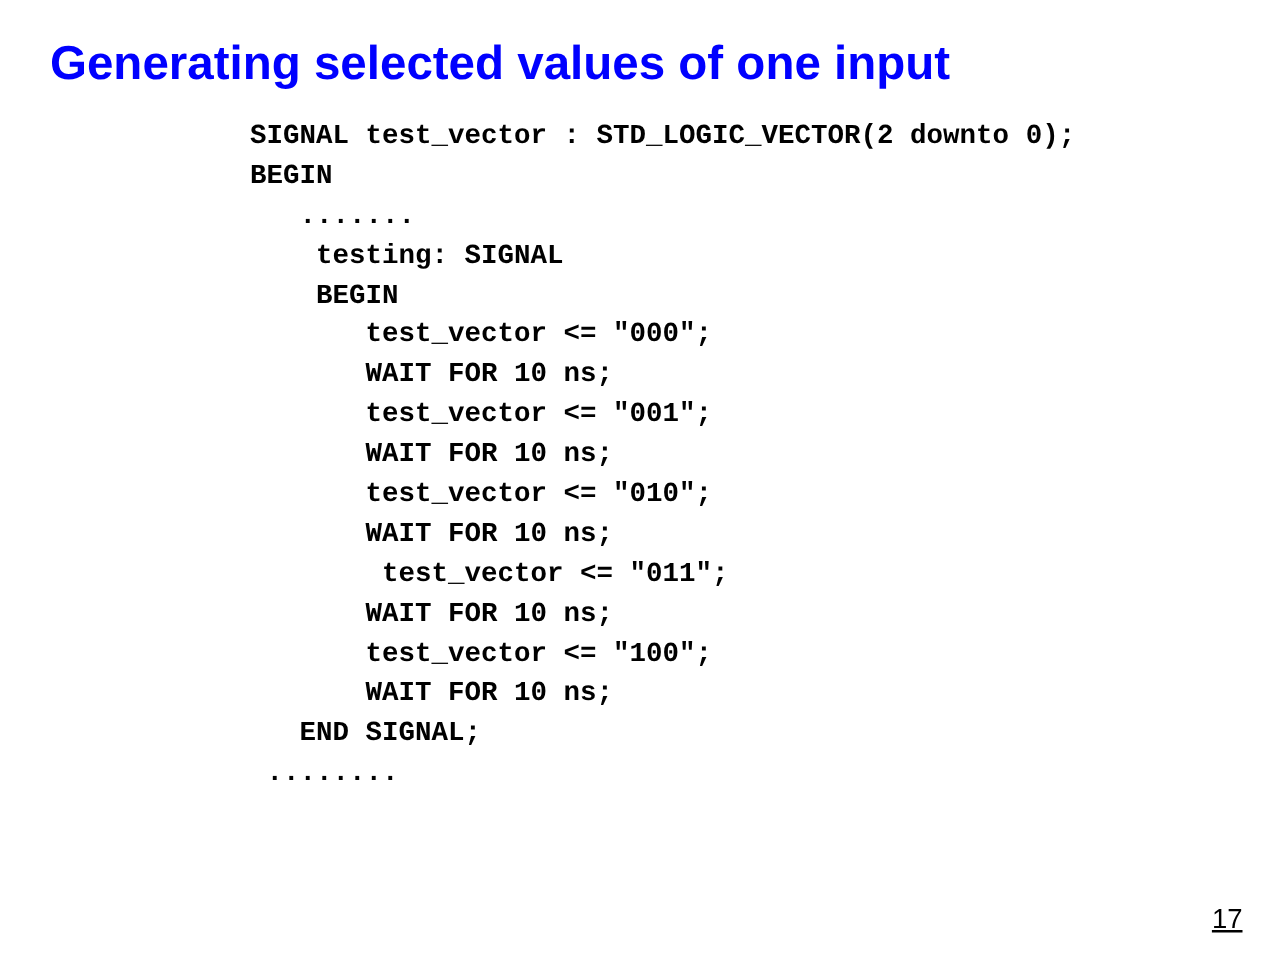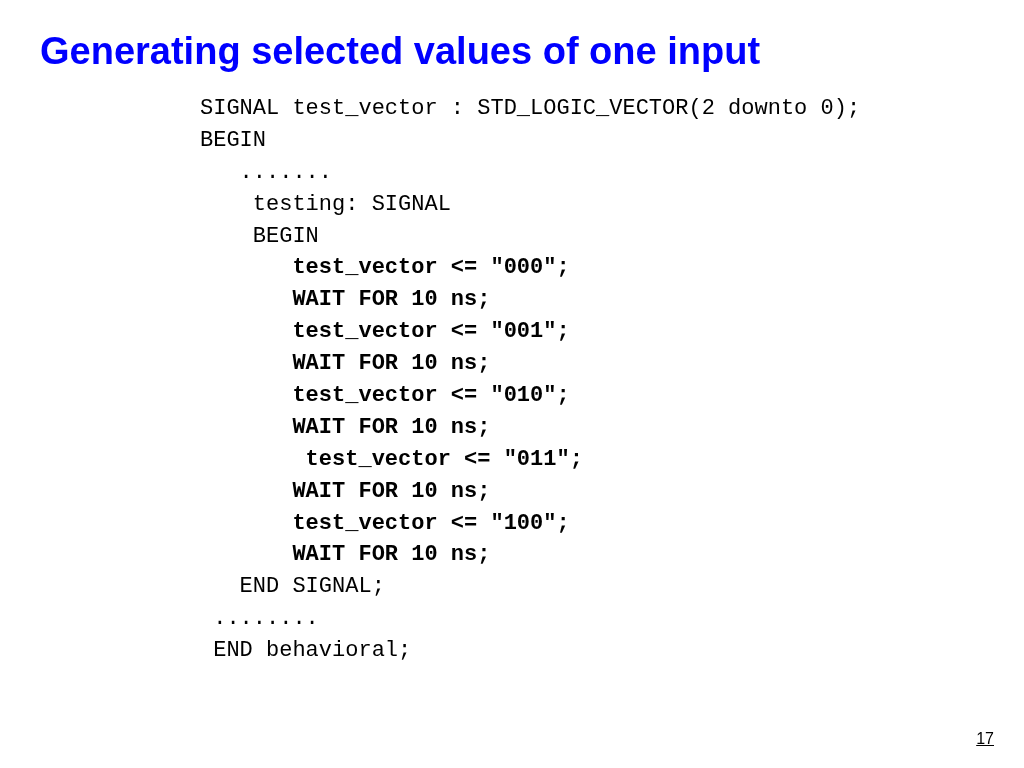--- a/index.html
+++ b/index.html
@@ -23,30 +23,30 @@
     }
     .code-block {
       padding-left: 200px;
       font-family: 'Lucida Console', 'Courier New', monospace;
       font-size: 22px;
       line-height: 1.45;
       color: #000000;
     }
     .code-line {
       white-space: pre;
-      font-weight: 400;
+      font-weight: 700;
     }
     .bold-line {
       font-weight: bold;
     }
     .page-number {
       position: absolute;
       bottom: 20px;
       right: 30px;
-      font-size: 16px;
+      font-size: 22px;
       color: #000000;
       text-decoration: underline;
     }
   </style>
 </head>
 <body>
 
 <h1 class="slide-title">Generating selected values of one input</h1>
 
 <div class="code-block">
@@ -61,16 +61,15 @@
   <div class="code-line bold-line">       test_vector &lt;= "001";</div>
   <div class="code-line bold-line">       WAIT FOR 10 ns;</div>
   <div class="code-line bold-line">       test_vector &lt;= "010";</div>
   <div class="code-line bold-line">       WAIT FOR 10 ns;</div>
   <div class="code-line bold-line">        test_vector &lt;= "011";</div>
   <div class="code-line bold-line">       WAIT FOR 10 ns;</div>
   <div class="code-line bold-line">       test_vector &lt;= "100";</div>
   <div class="code-line bold-line">       WAIT FOR 10 ns;</div>
   <div class="code-line">   END SIGNAL;</div>
   <div class="code-line"> ........</div>
-  <div class="code-line"> END behavioral;</div>
 </div>
 
 <div class="page-number">17</div>
 
 </body></html>

